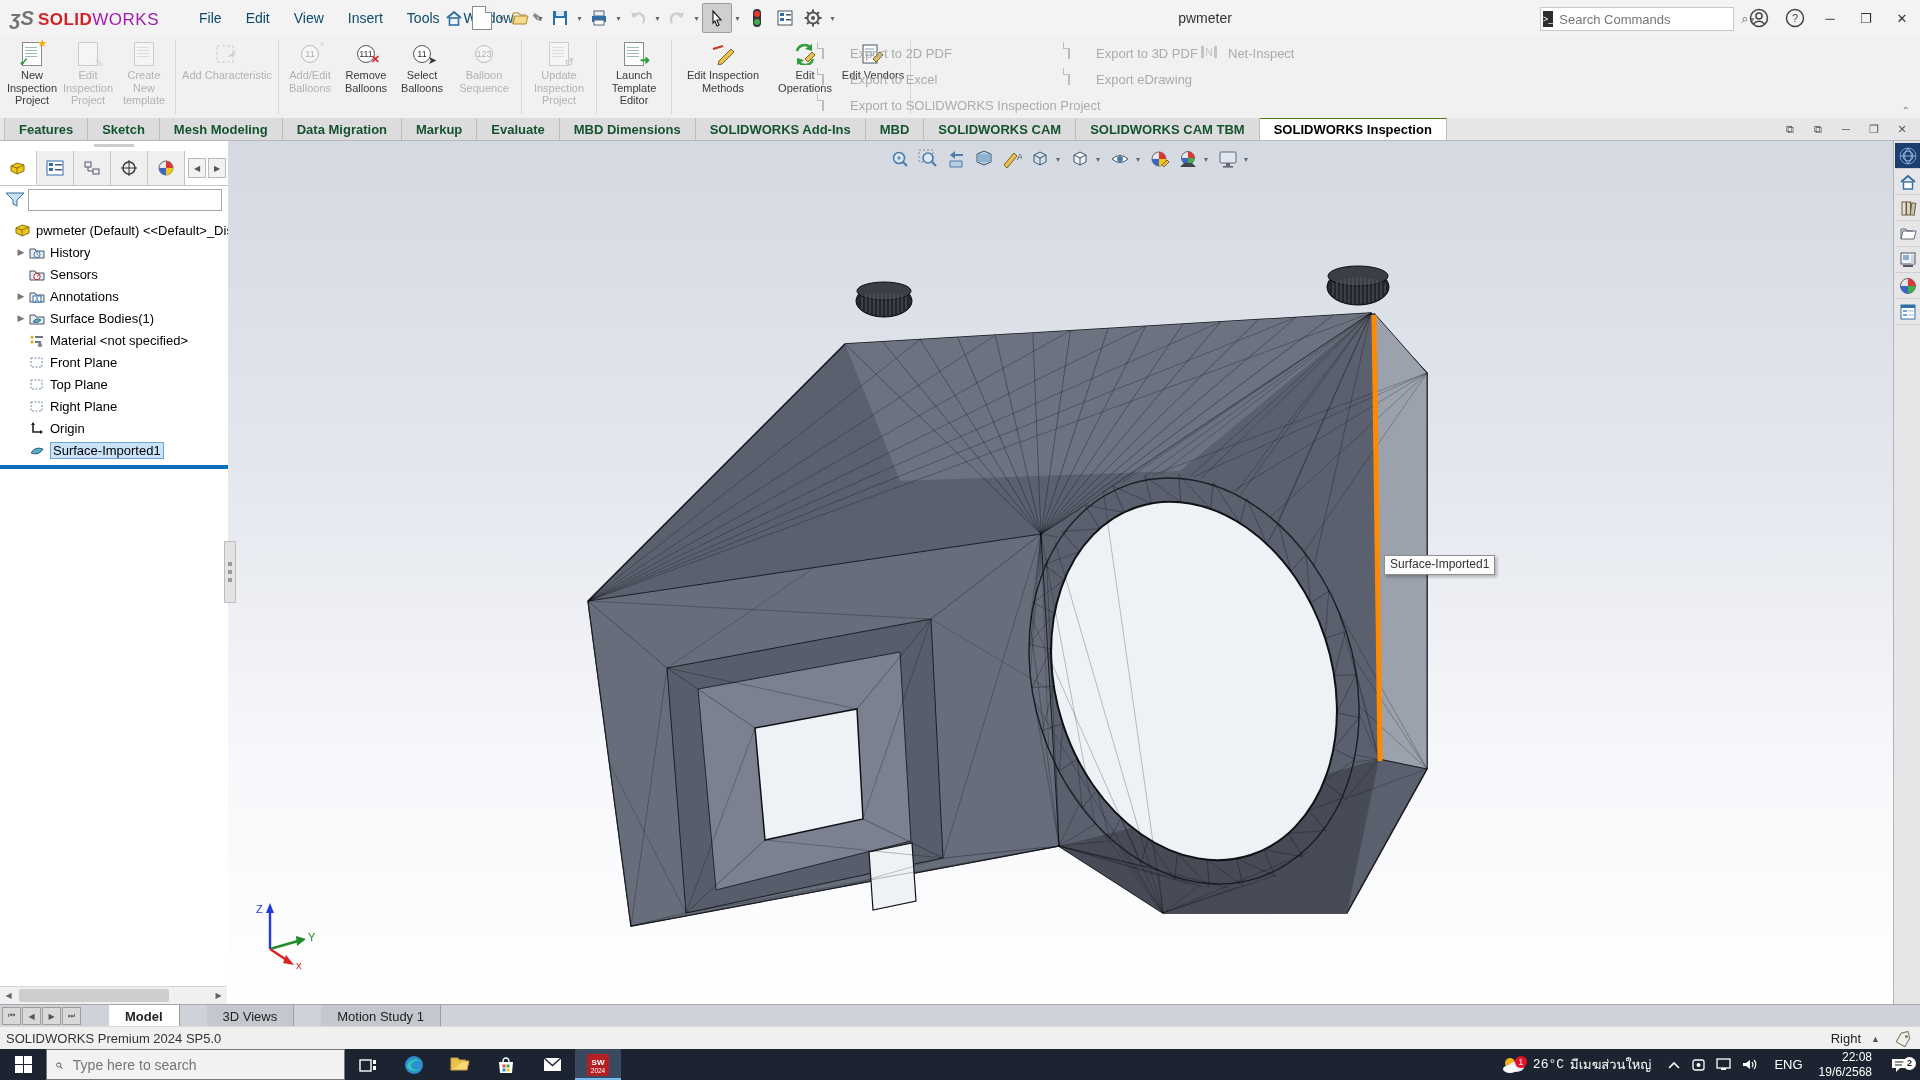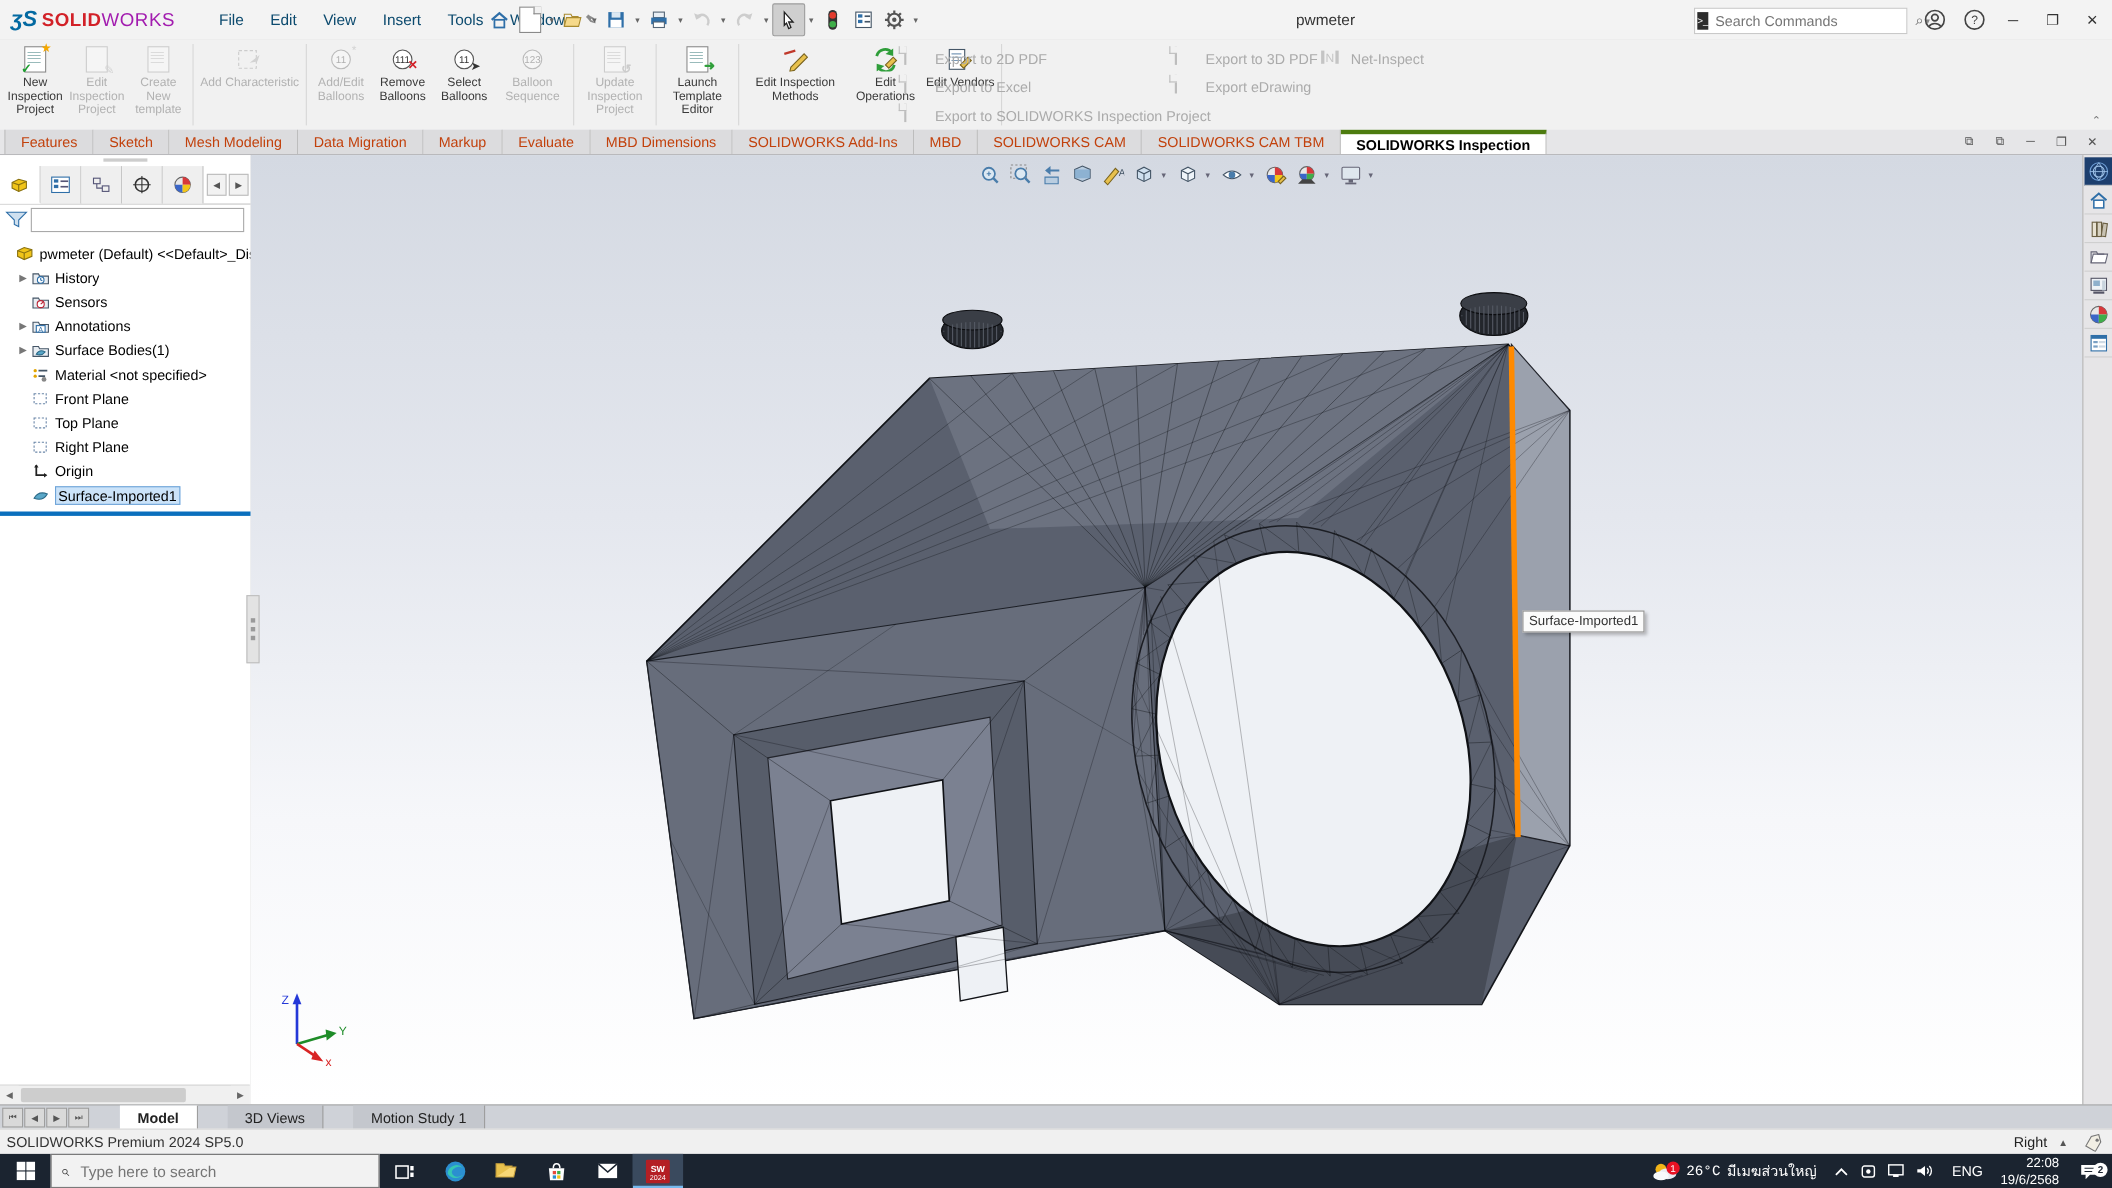--- a/index.html
+++ b/index.html
@@ -3,21 +3,21 @@
 <meta charset="utf-8">
 <style>
   html,body{margin:0;padding:0;background:#222;}
   .screen{position:relative;width:1920px;height:1080px;overflow:hidden;
     font-family:"Liberation Sans",sans-serif;background:#f1f1f1;user-select:none;}
 
   
   .titlebar{position:absolute;left:0;top:0;width:1920px;height:36px;background:#f3f3f3;
     border-bottom:1px solid #e2e2e2;display:flex;align-items:center;}
   .logo{display:flex;align-items:baseline;margin-left:10px;white-space:nowrap;}
-  .logo .mark{color:#0369a1;font-weight:bold;font-style:italic;font-size:20px;margin-right:4px;}
+  .logo .mark{color:#737373;font-weight:bold;font-style:italic;font-size:20px;margin-right:4px;}
   .logo .solid{color:#d22128;font-weight:bold;font-size:17px;letter-spacing:.5px;}
   .logo .works{color:#a21caf;font-size:17px;letter-spacing:.5px;}
   .menus{display:flex;margin-left:28px;}
   .menus .menu{padding:0 12px;font-size:14px;color:#0c4a6e;line-height:34px;cursor:default;}
   .pin{margin-left:6px;color:#8a8a8a;font-size:15px;transform:rotate(40deg);}
   .qat{position:absolute;left:440px;top:0;height:36px;display:flex;align-items:center;}
   .qbtn{width:28px;height:28px;display:flex;align-items:center;justify-content:center;border-radius:2px;}
   .qbtn svg{display:block;}
   .qcaret{width:11px;color:#666;font-size:8px;text-align:center;}
   .qbtn.disabled{opacity:.35;}
@@ -61,24 +61,24 @@
   .balloon{width:16px;height:16px;border:1px solid #555;border-radius:50%;font-size:9px;
     display:flex;align-items:center;justify-content:center;color:#333;background:#fff;position:relative;}
   .exportcol{position:absolute;top:4px;display:flex;flex-direction:column;}
   .exp{display:flex;align-items:center;height:26px;color:#ababab;font-size:13px;white-space:nowrap;}
   .exp .eic{width:20px;height:20px;margin-right:8px;opacity:.5;filter:grayscale(1);position:relative;}
   .collapse-ribbon{position:absolute;right:10px;bottom:2px;color:#777;font-size:10px;}
 
   
   .cmdtabs{position:absolute;left:0;top:118px;width:1920px;height:22px;background:#e6e6e8;
     display:flex;align-items:stretch;border-bottom:1px solid #b9b9bc;}
-  .ctab{padding:0 14px;font-size:13px;color:#c2410c;display:flex;align-items:center;
-    border-right:1px solid #bdbdbd;background:#dcdcde;}
+  .ctab{padding:0 14px;font-size:13px;color:#14532d;display:flex;align-items:center;
+    border-right:1px solid #bdbdbd;background:#dcdcde;font-weight:bold;}
   .ctab:first-child{border-left:1px solid #bdbdbd;margin-left:4px;}
-  .ctab.active{background:#fff;font-weight:bold;color:#000;border-top:4px solid #4d7c0f;}
+  .ctab.active{background:#fff;font-weight:bold;color:#000;border-top:1px solid #4d7c0f;}
   .doc-controls{position:absolute;right:6px;top:119px;display:flex;gap:4px;}
   .dc{width:22px;height:18px;display:flex;align-items:center;justify-content:center;
     color:#555;font-size:11px;border:1px solid transparent;}
 
   
   .main{position:absolute;left:0;top:141px;width:1920px;height:863px;}
 
   
   .lpanel{position:absolute;left:0;top:0;width:228px;height:863px;background:#fff;
     border-right:1px solid #b4b4b4;overflow:hidden;}

